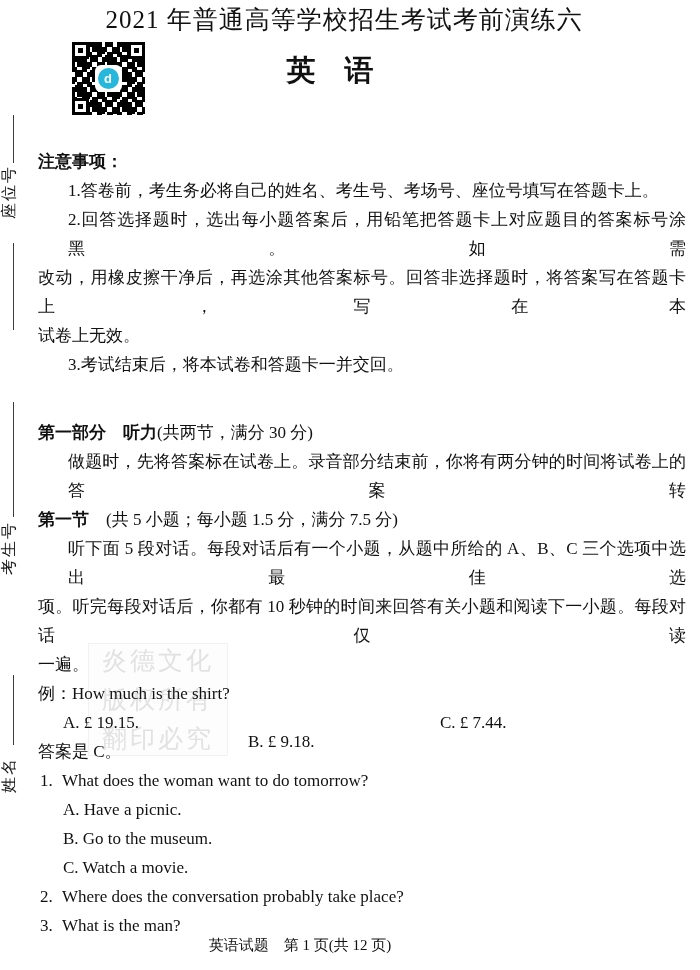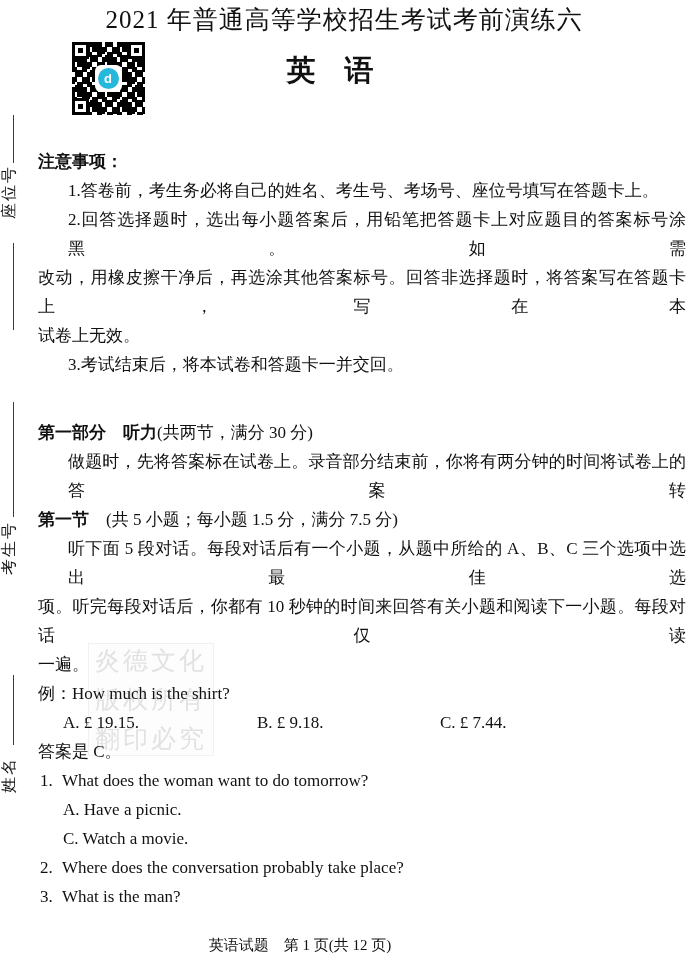--- a/index.html
+++ b/index.html
@@ -24,36 +24,36 @@
   .qr-dot{width:21px;height:21px;border-radius:50%;background:#25b7dc;color:#fff;
           font:700 13px/21px "Liberation Sans","DejaVu Sans",sans-serif;text-align:center;}
   
   .fold-seg{position:absolute;left:13px;width:1px;background:#3c3c3c;}
   .seg1{top:115px;height:48px;} .seg2{top:243px;height:87px;}
   .seg3{top:402px;height:115px;} .seg4{top:675px;height:70px;}
   .side-label{position:absolute;left:-18px;width:56px;height:22px;text-align:center;
               font-size:16px;letter-spacing:2px;transform:rotate(-90deg);white-space:nowrap;}
   .lbl-seat{top:181px;} .lbl-cand{top:537px;} .lbl-name{top:764px;}
   
-  .watermark{position:absolute;left:88px;top:643px;width:126px;height:113px;z-index:0;
+  .watermark{position:absolute;left:88px;top:643px;width:140px;height:113px;z-index:0;
              background:#fdfdfd;border:1px solid #f1f1f1;display:flex;flex-direction:column;
              justify-content:space-between;align-items:center;padding:4px 0;box-sizing:border-box;}
   .watermark div{font-size:25px;color:#e2e2e2;letter-spacing:3px;line-height:1;white-space:nowrap;}
   
   .main{position:absolute;left:38px;top:147px;width:648px;z-index:1;
         font-size:17px;line-height:29px;}
   .line{min-height:29px;white-space:nowrap;}
   .wrapline{white-space:normal;}
   .full{text-align:justify;text-align-last:justify;white-space:normal;}
   .ind{padding-left:30px;}
   .hei{font-weight:700;font-family:"Liberation Sans","DejaVu Sans",sans-serif;}
   .gap-before{margin-top:39px;}
   .opt-row{position:relative;}
   .opt-row span{position:absolute;top:0;white-space:nowrap;}
-  .oa{left:25px;} .ob{left:219px;} .oc{left:402px;}
+  .oa{left:25px;} .ob{left:210px;margin-top:19px;} .oc{left:402px;}
   .opt-stacked{padding-left:25px;}
   .q-num{display:inline-block;width:22px;padding-left:2px;}
   
   .page-footer{position:absolute;top:936px;left:0;width:600px;text-align:center;font-size:15px;}
 </style>
 </head>
 <body>
 
 <div class="page">
 
@@ -110,20 +110,21 @@
       <span class="oa">A. £ 19.15.</span>
       <span class="ob">B. £ 9.18.</span>
       <span class="oc">C. £ 7.44.</span>
     </div>
     <div class="line">答案是 C。</div>
 
     <div class="line">
       <span class="q-num">1.</span><span>What does the woman want to do tomorrow?</span>
     </div>
     <div class="line opt-stacked">A. Have a picnic.</div>
+    <div class="line opt-stacked">B. Go to the museum.</div>
     <div class="line opt-stacked">C. Watch a movie.</div>
 
     <div class="line">
       <span class="q-num">2.</span><span>Where does the conversation probably take place?</span>
     </div>
 
     <div class="line">
       <span class="q-num">3.</span><span>What is the man?</span>
     </div>
 

